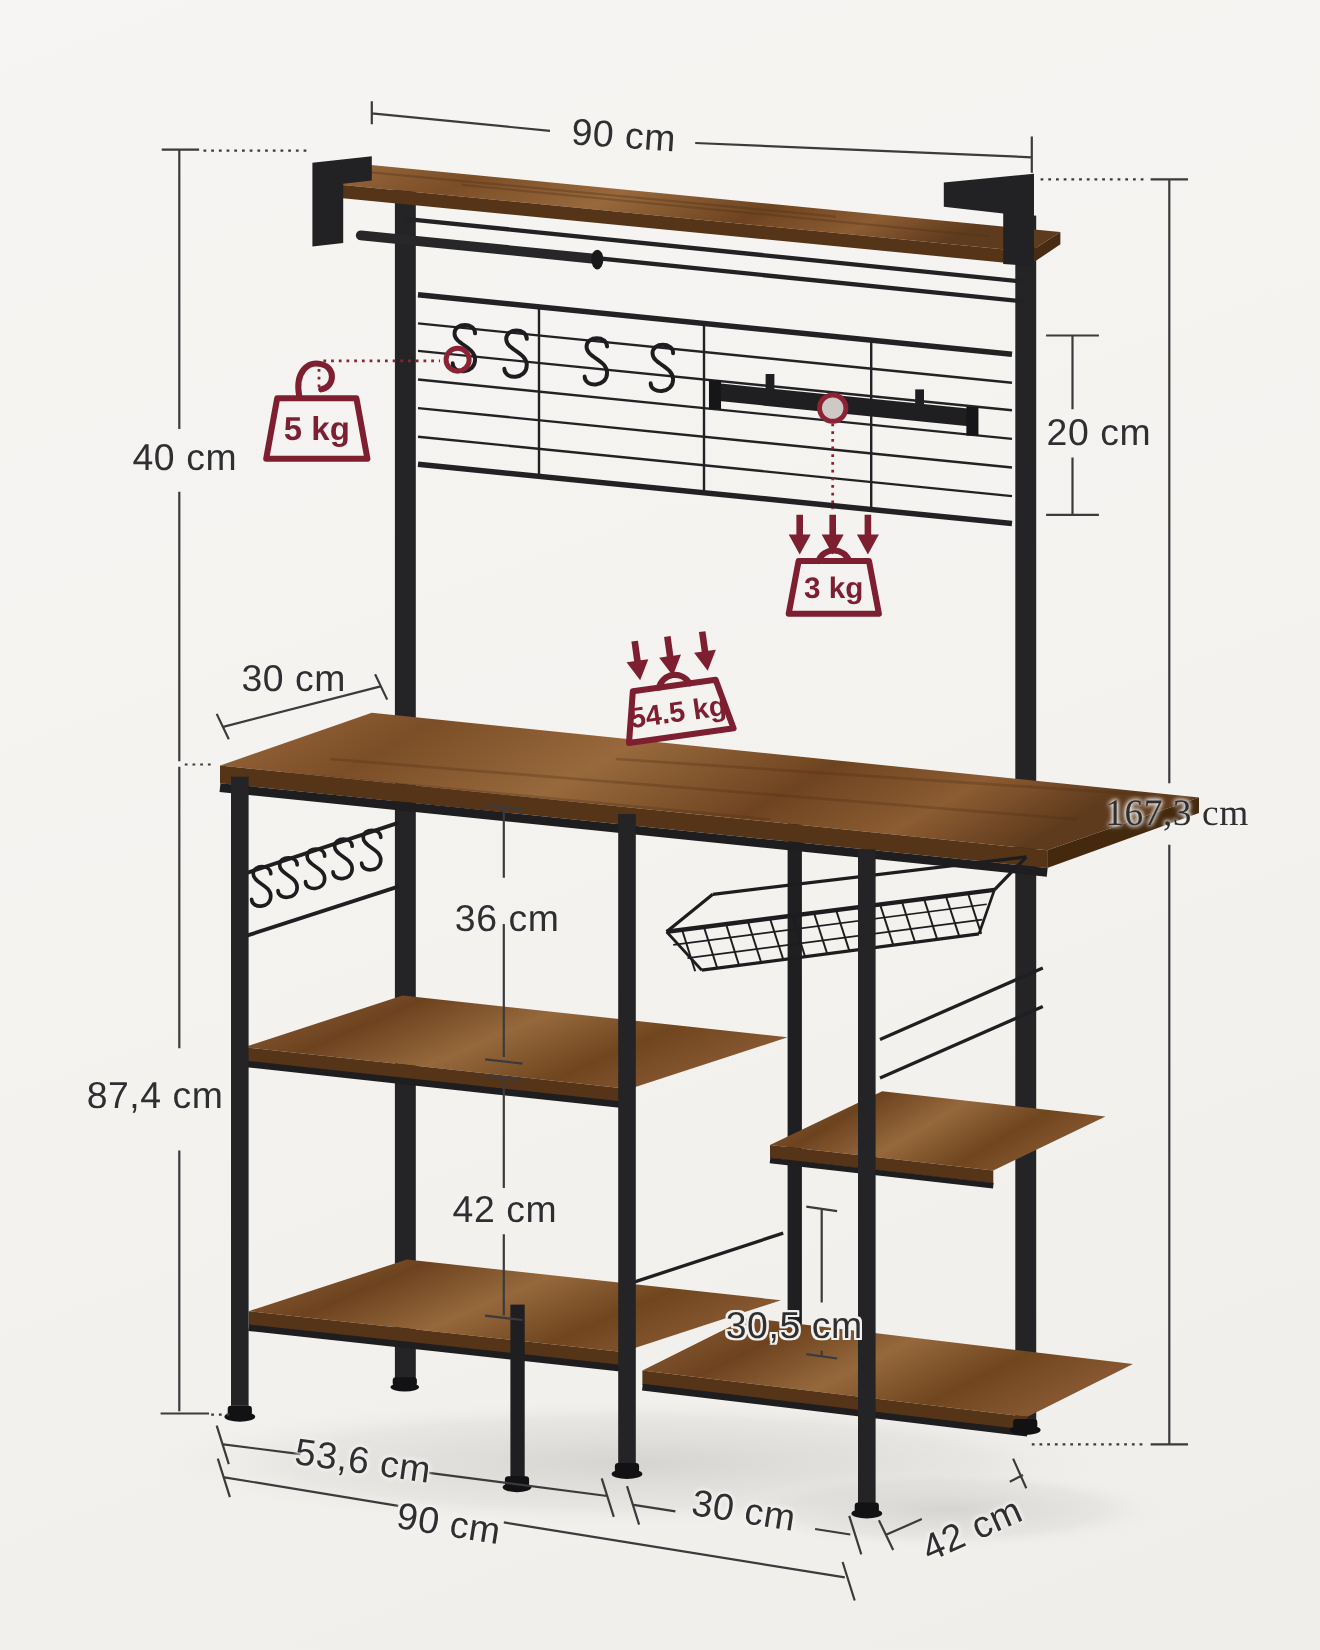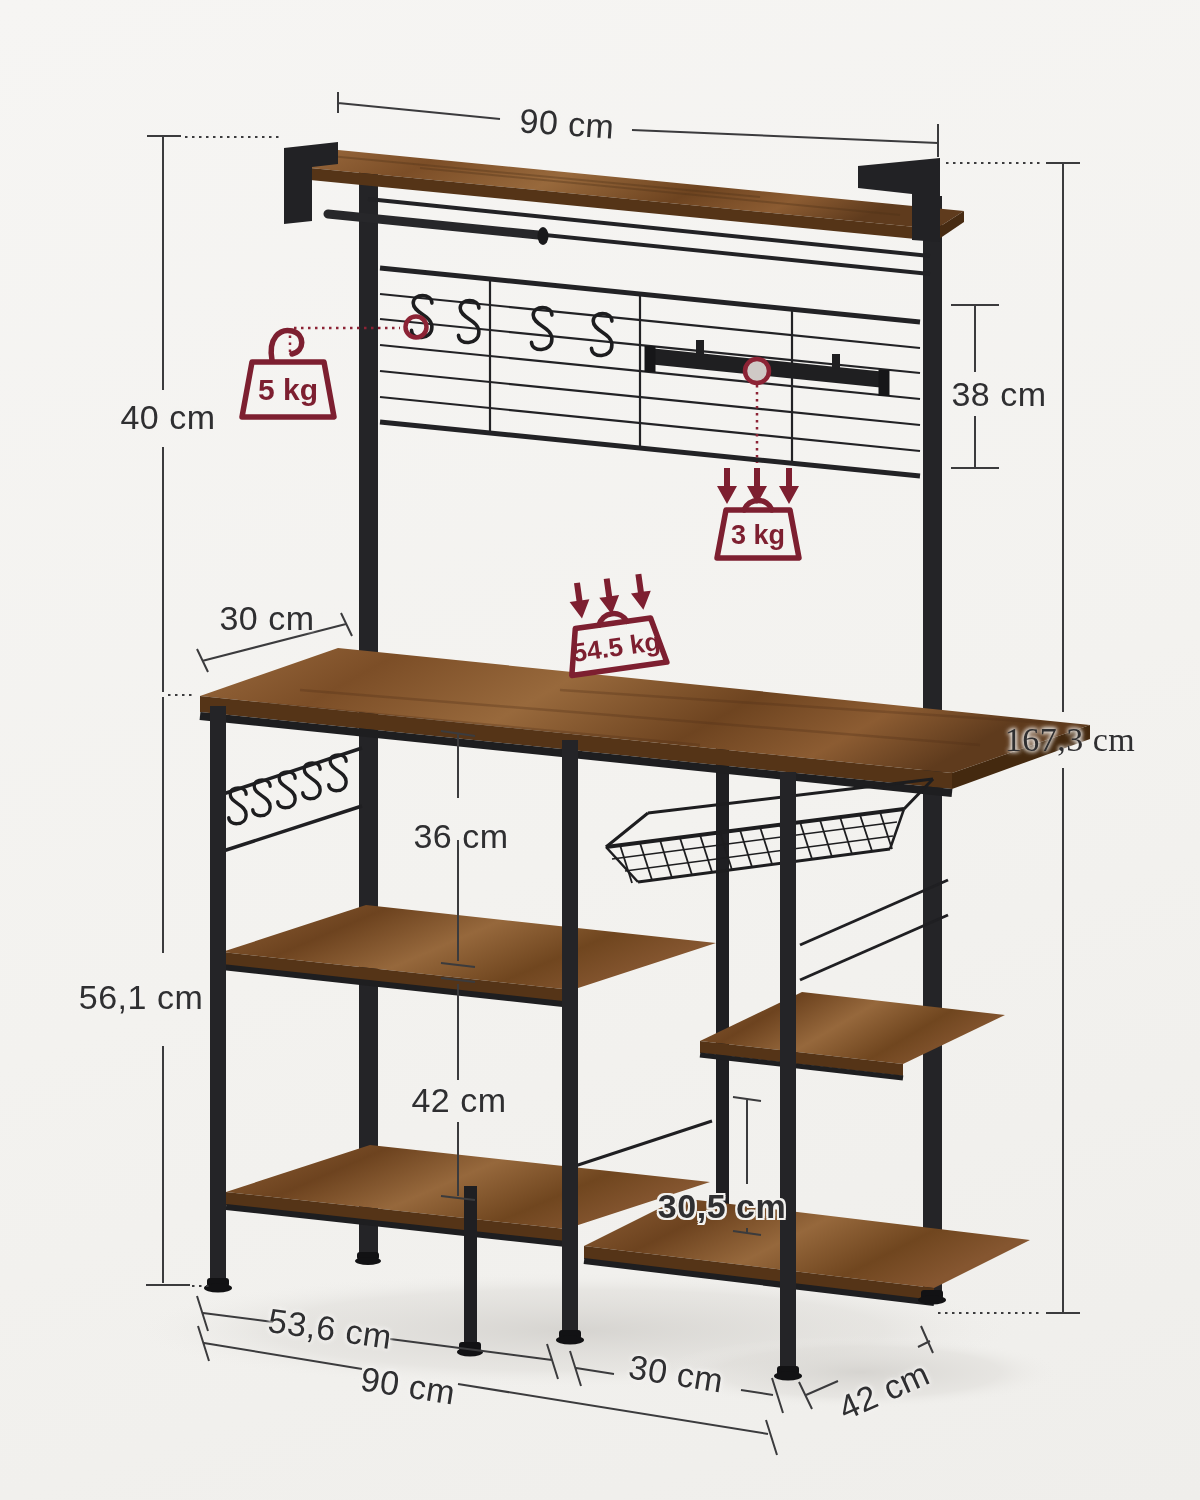--- a/index.html
+++ b/index.html
@@ -282,25 +282,25 @@
         <path d="M578,623 L654,623 L664,669 L568,669 Z"></path>
         <path d="M602,623 A 15 15 0 0 1 630,623"></path>
       </g>
       <text x="616" y="656" text-anchor="middle" class="kg-text" font-size="26">54.5 kg</text>
     </g>
   </g>
 </svg>
 
 <div class="dim-label rot4" style="left:567px;top:124px;">90 cm</div>
 <div class="dim-label" style="left:168px;top:417px;">40 cm</div>
-<div class="dim-label" style="left:999px;top:394px;">38 cm</div>
+<div class="dim-label" style="left:999px;top:394px;">20 cm</div>
 <div class="dim-label" style="left:267px;top:618px;">30 cm</div>
 <div class="dim-label" style="left:461px;top:836px;">36 cm</div>
 <div class="dim-label" style="left:459px;top:1100px;">42 cm</div>
-<div class="dim-label" style="left:141px;top:997px;">56,1 cm</div>
+<div class="dim-label" style="left:141px;top:997px;">87,4 cm</div>
 <div class="dim-label" style="left:1070px;top:740px;font-family:Liberation Serif, serif;">167,3 cm</div>
-<div class="dim-label halo" style="left:722px;top:1206px;font-weight:bold;">30,5 cm</div>
+<div class="dim-label halo" style="left:722px;top:1206px;">30,5 cm</div>
 <div class="dim-label rot8" style="left:330px;top:1329px;">53,6 cm</div>
 <div class="dim-label rot9" style="left:408px;top:1386px;">90 cm</div>
 <div class="dim-label rot9" style="left:676px;top:1374px;">30 cm</div>
 <div class="dim-label rotm24" style="left:884px;top:1391px;">42 cm</div>
 
 </div>
 
 </body></html>

